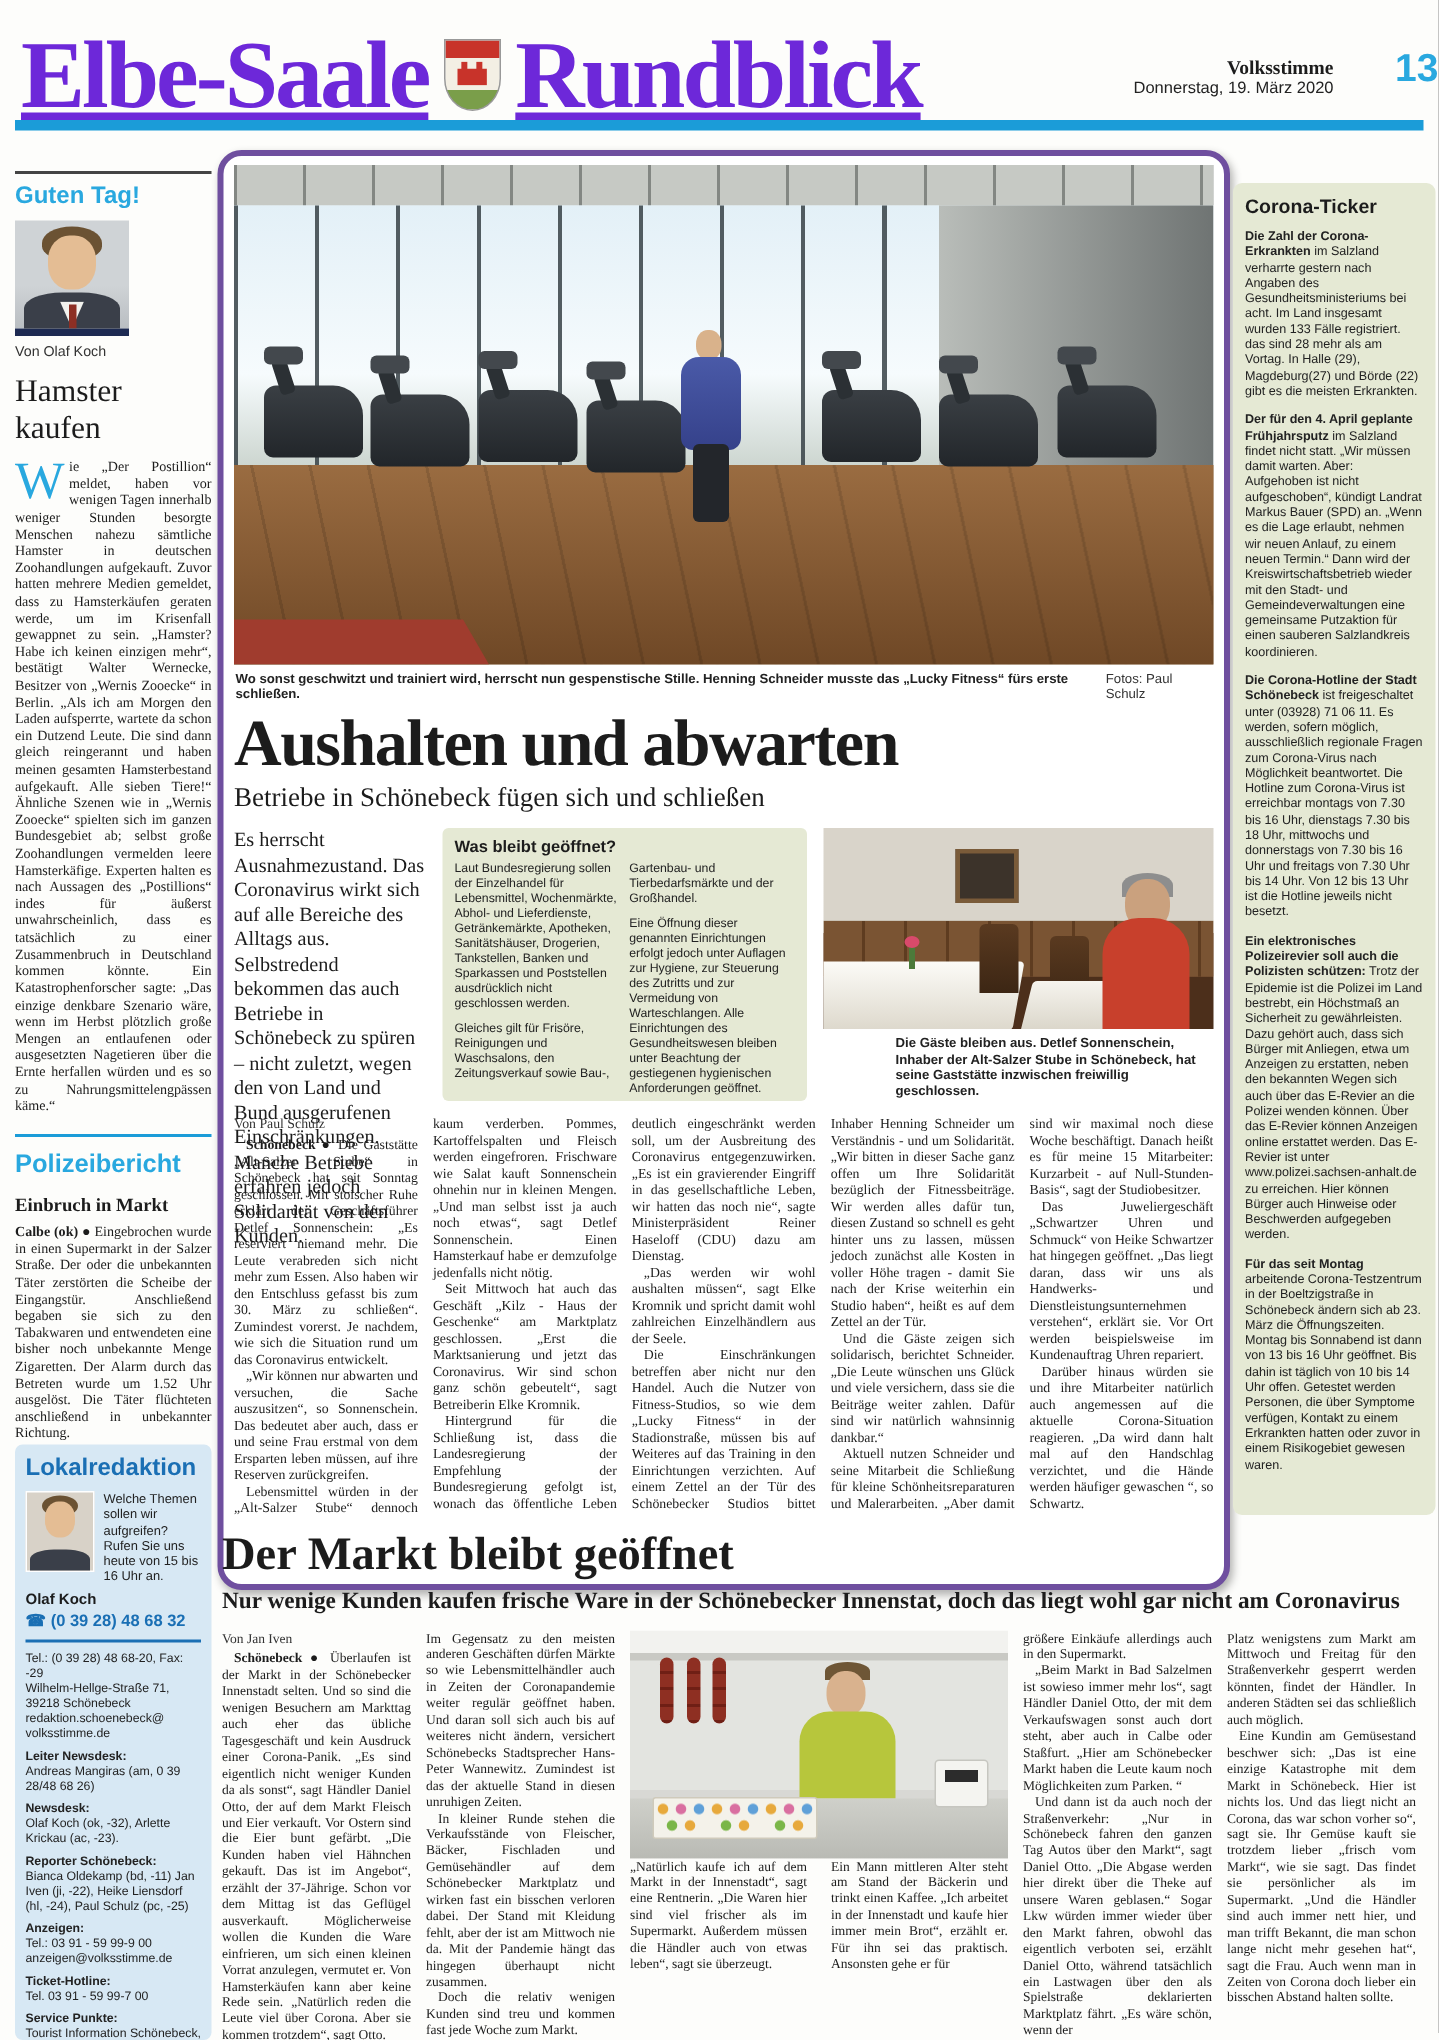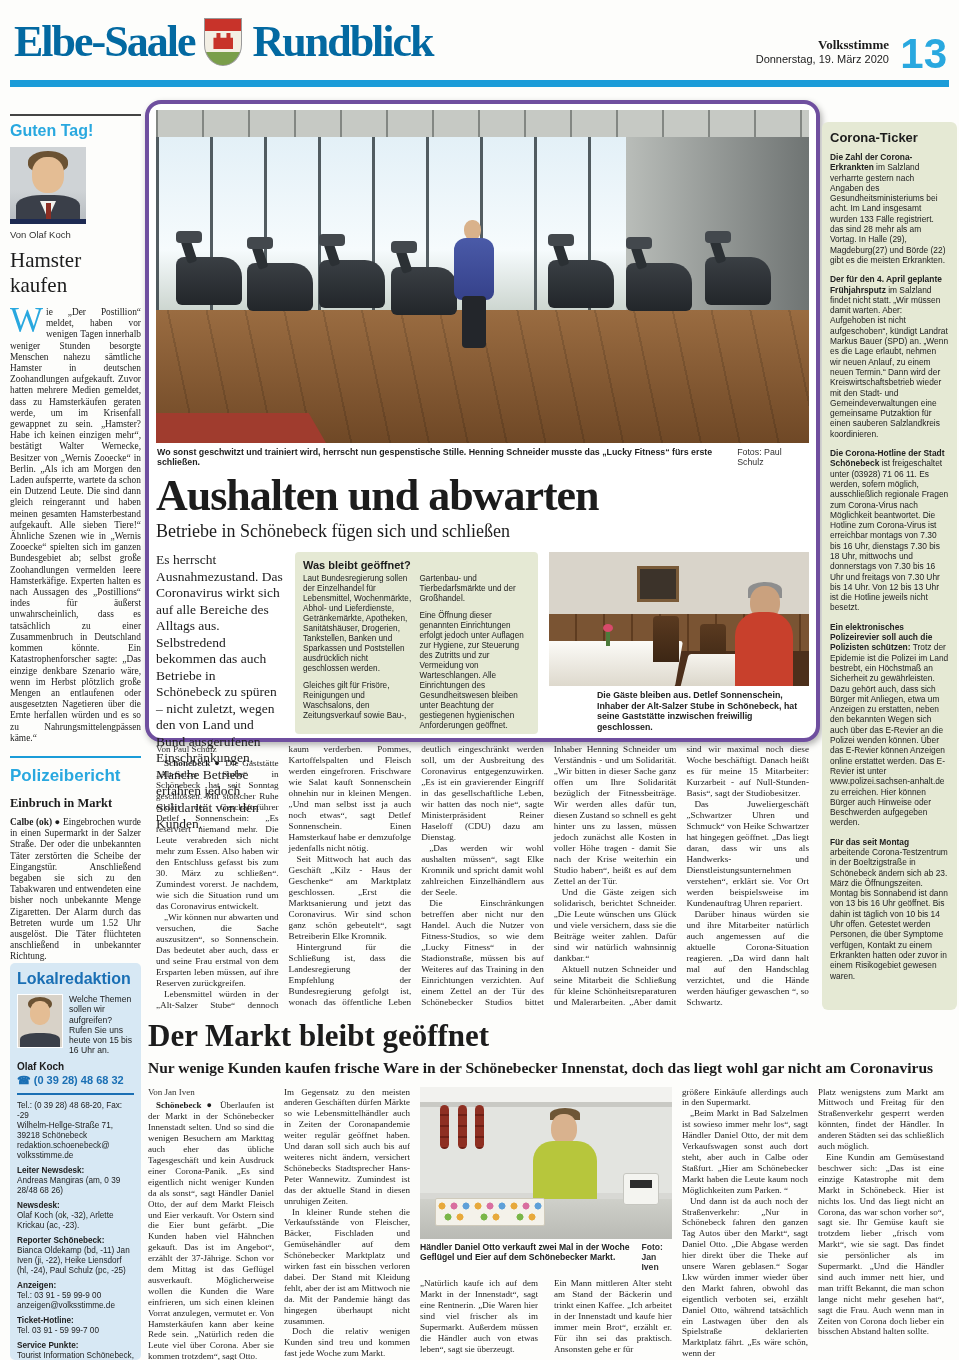--- a/index.html
+++ b/index.html
@@ -4,31 +4,31 @@
 <style>
   :root{
     --cyan:#1b9cd8; --cyan2:#29a8df; --blue:#1a6fb4;
     --lblue:#d7e8f4; --olive:#e5e9d4; --purple:#6f4f9f; --ink:#1c1c1c;
   }
   html,body{margin:0;padding:0;background:#9a9a9a;}
   .page{position:relative;width:959px;height:1360px;background:#fdfdfb;overflow:hidden;
         font-family:"Liberation Serif",serif;color:var(--ink);}
   
   .masthead{position:absolute;left:14px;top:18px;display:flex;align-items:center;gap:10px;}
-  .masthead .mh-word{font-family:"Liberation Serif",serif;font-weight:700;font-size:44px;
-        letter-spacing:-2px;color:#0369a1;line-height:1;}
+  .masthead .mh-word{font-family:"Liberation Serif",serif;font-weight:700;font-size:64px;
+        letter-spacing:-2px;color:#6d28d9;line-height:1;text-decoration:underline;}
   .crest{width:36px;height:46px;position:relative;border:1px solid #999;border-radius:0 0 50% 50%/0 0 45% 45%;
         background:linear-gradient(180deg,#c8332a 0 26%,#f3efe4 26% 72%,#7a9e4a 72%);overflow:hidden;flex:0 0 auto;}
   .crest:before{content:"";position:absolute;left:8px;top:14px;width:20px;height:16px;
         background:#c8332a;clip-path:polygon(0 100%,0 30%,15% 30%,15% 0,35% 0,35% 30%,65% 30%,65% 0,85% 0,85% 30%,100% 30%,100% 100%);}
   .hdr-right{position:absolute;right:70px;top:38px;text-align:right;line-height:1.15;margin-left:24px;}
   .hdr-brand{font-family:"Liberation Serif",serif;font-weight:700;font-size:13px;}
   .hdr-date{font-family:"Liberation Sans",sans-serif;font-size:11px;color:#222;}
-  .pageno{position:absolute;right:12px;top:30px;font-family:"Liberation Sans",sans-serif;
-        font-weight:700;font-size:42px;color:var(--cyan2);}
+  .pageno{position:absolute;right:0;top:30px;font-family:"Liberation Sans",sans-serif;
+        font-weight:700;font-size:26px;color:var(--cyan2);}
   .hdr-rule{position:absolute;left:10px;right:10px;top:80px;height:7px;background:var(--cyan);}
   
   .leftcol{position:absolute;left:10px;top:114px;width:131px;}
   .thinrule{height:2px;background:#444;margin-bottom:6px;}
   .gt-head{font-family:"Liberation Sans",sans-serif;font-weight:700;font-size:16px;color:var(--cyan2);margin:0 0 7px;}
   .portrait{width:76px;height:72px;position:relative;background:linear-gradient(180deg,#cfd3d6 0 60%,#b9bec2 100%);
         border-bottom:5px solid #1d2a52;overflow:hidden;}
   .portrait .hair{position:absolute;left:18px;top:4px;width:40px;height:22px;border-radius:50% 50% 40% 40%;background:#6b5233;}
   .portrait .face{position:absolute;left:22px;top:10px;width:32px;height:36px;border-radius:45%;background:#e4bd94;}
   .portrait .suit{position:absolute;left:6px;bottom:-2px;width:64px;height:26px;border-radius:40% 40% 0 0;background:#3a3f49;}
@@ -53,21 +53,21 @@
   .lokal-portrait .face{position:absolute;left:12px;top:6px;width:20px;height:24px;border-radius:45%;background:#e4bd94;}
   .lokal-portrait .suit{position:absolute;left:2px;bottom:-2px;width:40px;height:16px;border-radius:40% 40% 0 0;background:#3a3f49;}
   .lokal-promo{font-size:8.6px;line-height:10.3px;color:#222;}
   .lokal-name{font-weight:700;font-size:10px;margin-top:5px;}
   .lokal-phone{font-weight:700;font-size:11px;color:var(--blue);margin:2px 0 6px;}
   .lokal-hr{height:2px;background:var(--blue);margin:2px 0 6px;}
   .lokal-addr div{font-size:8.2px;line-height:10px;color:#222;}
   .lokal-sec{margin-top:5px;font-size:8.2px;line-height:10px;color:#222;}
   .lokal-sec .sec-h{font-weight:700;display:block;}
   
-  .mainbox{position:absolute;left:145px;top:100px;width:675px;height:642px;box-sizing:border-box;
+  .mainbox{position:absolute;left:145px;top:100px;width:675px;height:960px;box-sizing:border-box;
         border:4px solid var(--purple);border-radius:16px;background:#fff;
         box-shadow:2px 3px 6px rgba(0,0,0,.3);padding:6px 7px;}
   .caption{font-family:"Liberation Sans",sans-serif;font-size:8.8px;font-weight:700;color:#222;}
   .cap-row{display:flex;justify-content:space-between;margin:4px 1px 2px;}
   .credit{font-weight:400;color:#333;}
   .main-h1{font-family:"Liberation Serif",serif;font-weight:700;font-size:44px;letter-spacing:-1px;margin:6px 0 2px;line-height:1.05;}
   .main-h2{font-family:"Liberation Serif",serif;font-weight:400;font-size:18px;margin:0 0 10px;}
   .feat-row{display:flex;gap:11px;height:182px;}
   .intro{width:128px;flex:0 0 auto;font-size:13.5px;line-height:16.5px;font-family:"Liberation Serif",serif;}
   .openbox{width:243px;flex:0 0 auto;background:var(--olive);border-radius:4px;padding:7px 8px;box-sizing:border-box;
@@ -318,24 +318,20 @@
           <div class="saus" style="left:8%;"></div>
           <div class="saus" style="left:15%;"></div>
           <div class="saus" style="left:22%;"></div>
           <div class="man-hair"></div>
           <div class="man-head"></div>
           <div class="man-body"></div>
           <div class="counter"></div>
           <div class="eggs"></div>
           <div class="scale"></div>
         </div>
-        <div class="mkt-cap">
-          <span class="caption">Händler Daniel Otto verkauft zwei Mal in der Woche Geflügel und Eier auf dem Schönebecker Markt.</span>
-          <span class="caption credit">Foto: Jan Iven</span>
-        </div>
         <div class="msub-row">
           <div class="msub">
               <p>„Natürlich kaufe ich auf dem Markt in der Innenstadt“, sagt eine Rentnerin. „Die Waren hier sind viel frischer als im Supermarkt. Außerdem müssen die Händler auch von etwas leben“, sagt sie überzeugt.</p>
             </div>
           <div class="msub">
               <p>Ein Mann mittleren Alter steht am Stand der Bäckerin und trinkt einen Kaffee. „Ich arbeitet in der Innenstadt und kaufe hier immer mein Brot“, erzählt er. Für ihn sei das praktisch. Ansonsten gehe er für</p>
             </div>
         </div>
       </div>
       <div class="mcol">

